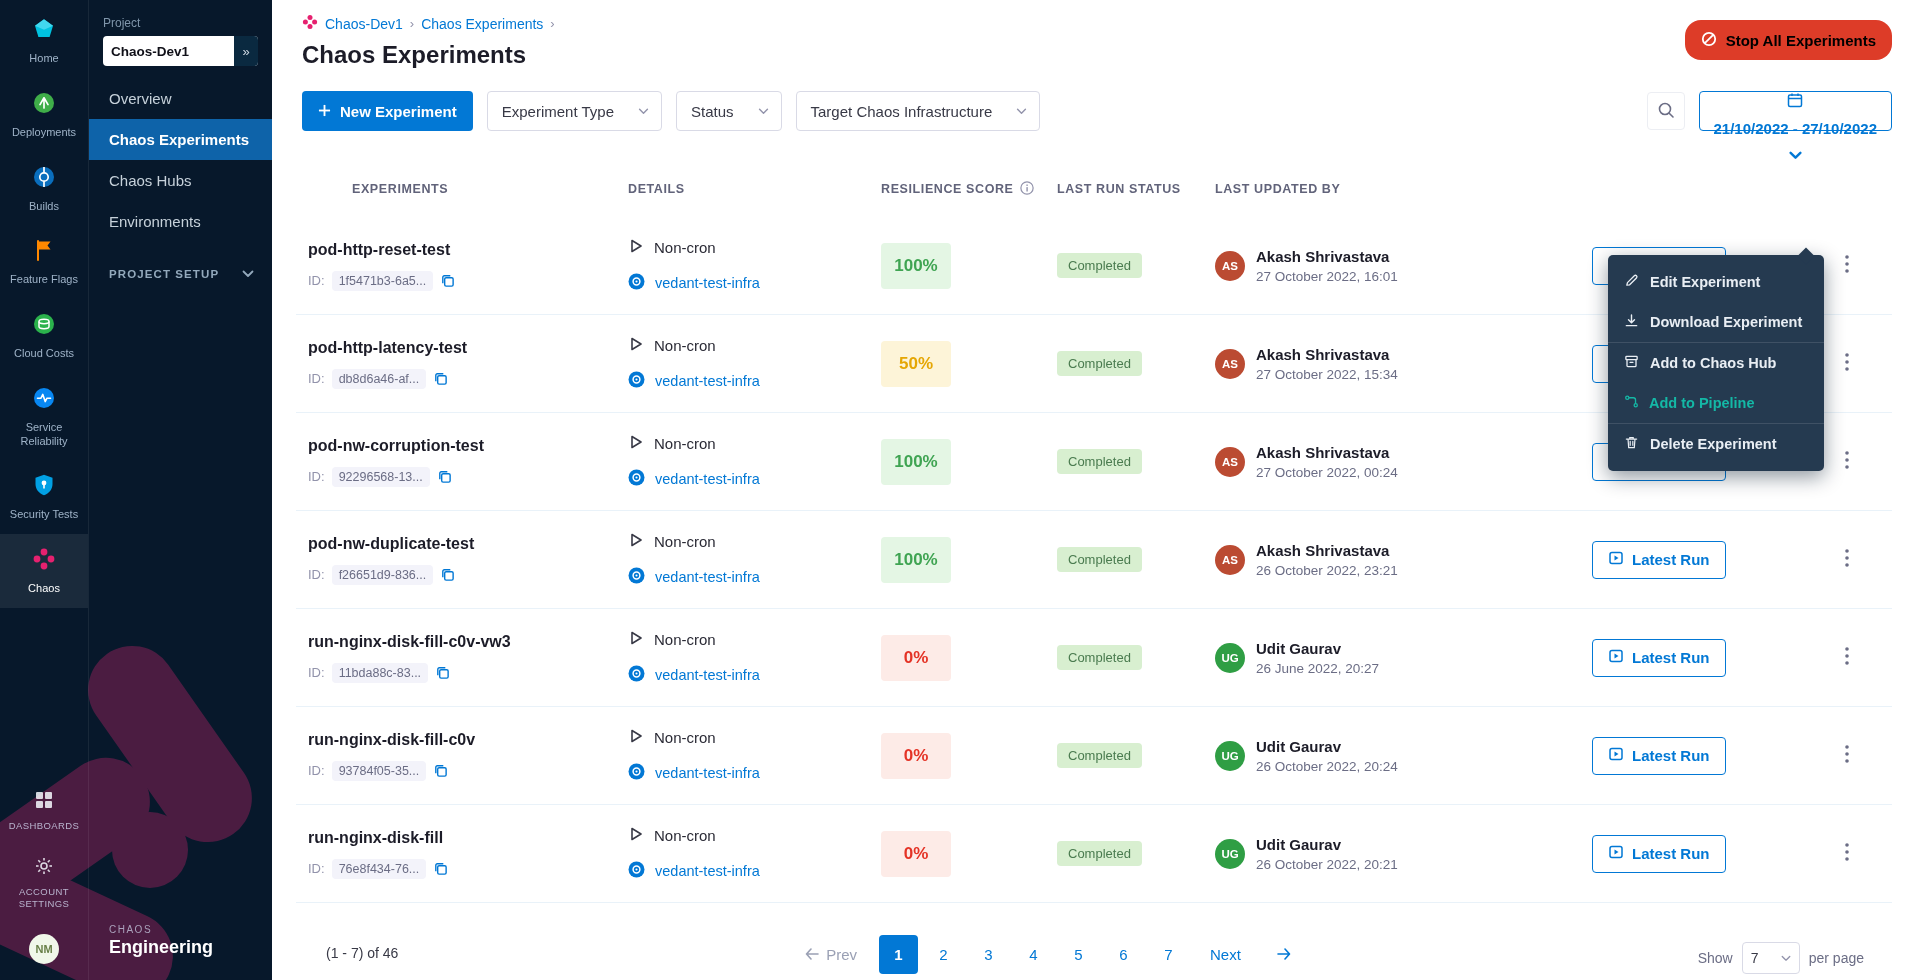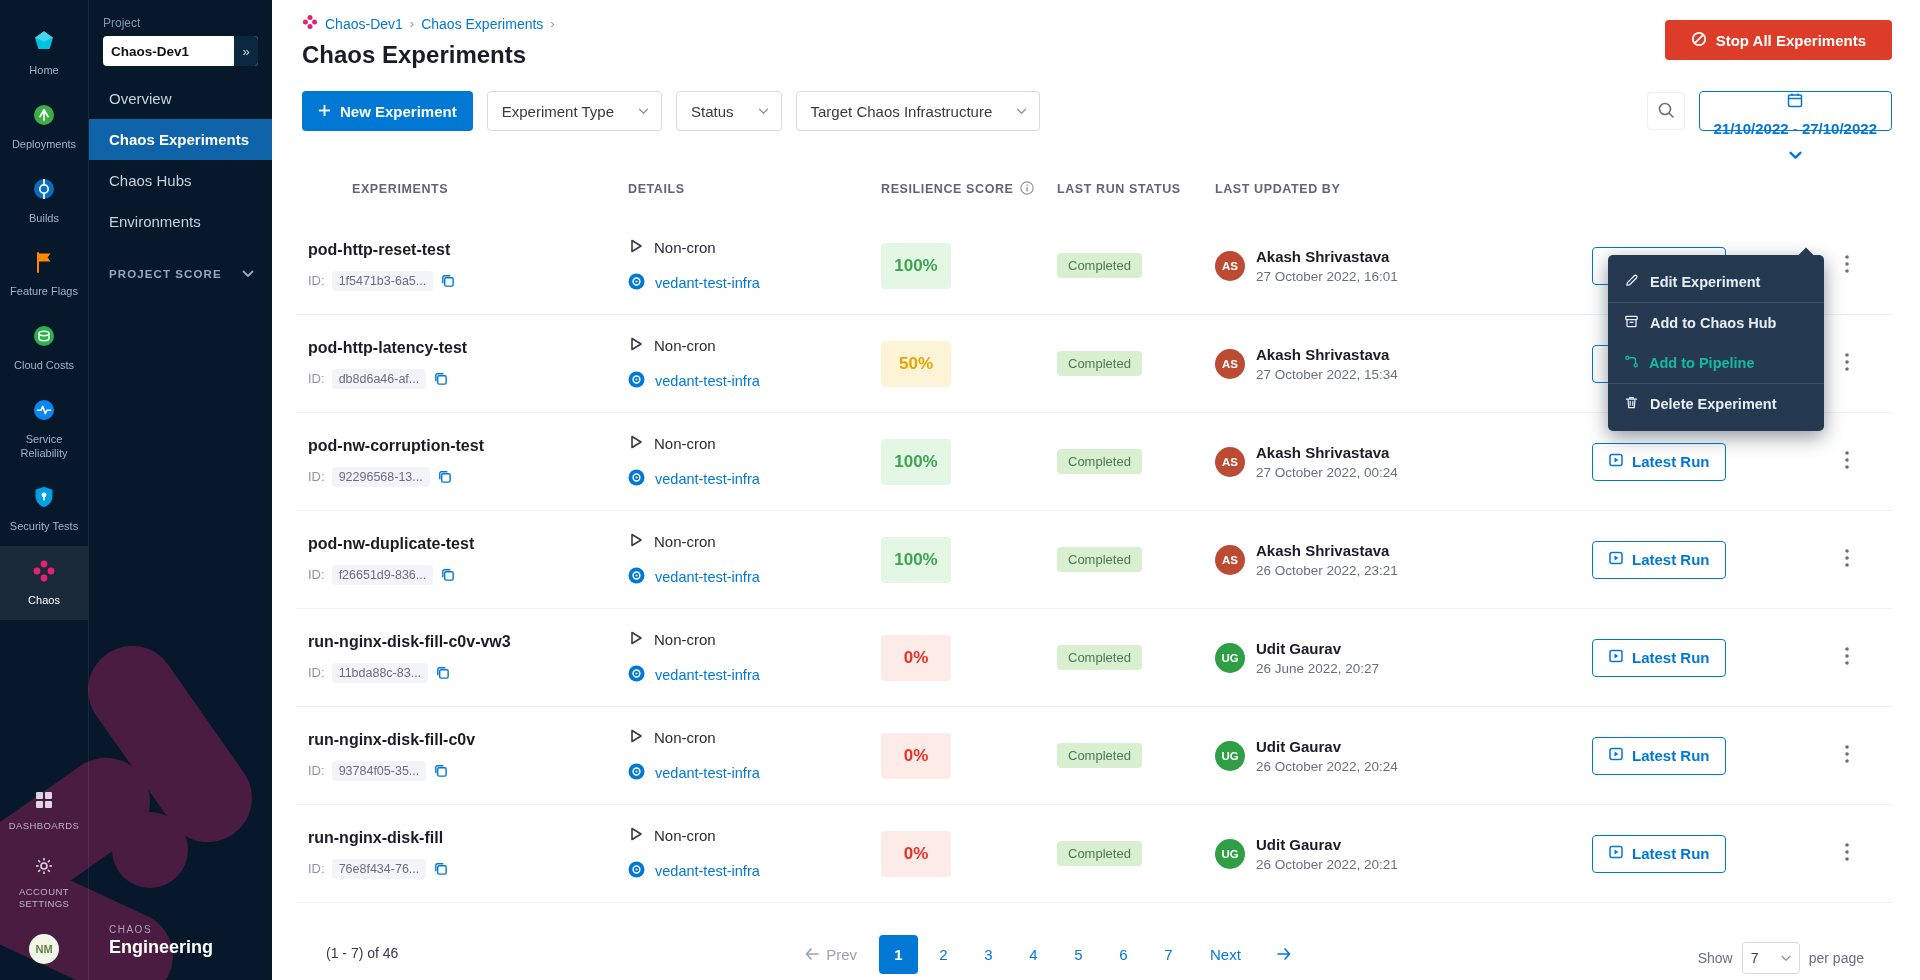--- a/index.html
+++ b/index.html
@@ -1,21 +1,21 @@
 <!DOCTYPE html>
 <html lang="en"><head>
 <meta charset="utf-8">
 <style>
   * { margin:0; padding:0; box-sizing:border-box; }
   html,body { width:1920px; height:980px; overflow:hidden; }
   body { font-family:"Liberation Sans","DejaVu Sans",sans-serif; background:#fff; color:#22222a; }
   .app { position:relative; display:flex; width:1920px; height:980px; }
 
   
-  .rail { width:88px; min-width:88px; background:#07182b; display:flex; flex-direction:column; padding-top:16px; z-index:2; }
+  .rail { width:88px; min-width:88px; background:#07182b; display:flex; flex-direction:column; padding-top:4px; z-index:2; }
   .rail-item { display:flex; flex-direction:column; align-items:center; gap:7px; padding:13px 4px 12px; cursor:pointer; text-align:center; }
   .rail-item .lbl { font-size:11px; color:#9fb3c8; line-height:1.25; }
   .rail-item.active { background:rgba(255,255,255,.08); }
   .rail-item.active .lbl { color:#fff; }
   .rail-item.small .lbl { font-size:9.5px; letter-spacing:.4px; }
   .mt-auto { margin-top:auto; }
   .rail-avatar { width:30px; height:30px; border-radius:50%; background:#eaf7e6; color:#2e7d32; font-size:11px; font-weight:700; display:flex; align-items:center; justify-content:center; margin:12px auto 16px; cursor:pointer; }
 
   
   .projnav { width:184px; min-width:184px; background:#07182b; border-left:1px solid rgba(255,255,255,.07); display:flex; flex-direction:column; padding-top:16px; z-index:2; }
@@ -34,21 +34,21 @@
   
   .watermark { position:absolute; left:0; bottom:0; width:272px; height:430px; z-index:3; pointer-events:none; overflow:hidden; mix-blend-mode:screen; opacity:.5; }
 
   
   .main { flex:1; display:flex; flex-direction:column; position:relative; background:#fff; z-index:1; }
   .page-head { padding:14px 28px 0 30px; position:relative; }
   .crumbs { display:flex; align-items:center; gap:7px; font-size:14px; }
   .crumbs a { color:#0278d5; text-decoration:none; cursor:pointer; }
   .crumb-sep { color:#9293ab; font-size:13px; }
   .page-title { margin-top:8px; font-size:24px; font-weight:700; color:#1c1c28; }
-  .stop-btn { position:absolute; top:20px; right:28px; height:40px; display:flex; align-items:center; gap:9px; padding:0 26px; border:none; border-radius:4px; color:#ffffff; font-size:15px; font-weight:700; background:#dd3c28; cursor:pointer; }
+  .stop-btn { position:absolute; top:20px; right:28px; height:40px; display:flex; align-items:center; gap:9px; padding:0 16px; border:none; border-radius:16px; color:#000000; font-size:15px; font-weight:700; background:#dd3c28; cursor:pointer; }
 
   .toolbar { margin-top:22px; padding:0 28px 0 30px; display:flex; align-items:center; gap:14px; height:40px; }
   .btn-primary { height:40px; background:#0278d5; border:none; border-radius:4px; color:#fff; font-weight:700; font-size:15px; padding:0 16px; display:flex; align-items:center; gap:9px; cursor:pointer; }
   .select { height:40px; border:1px solid #d9dae6; border-radius:4px; background:#fff; display:flex; align-items:center; gap:24px; padding:0 12px 0 14px; font-size:15px; color:#383946; cursor:pointer; }
   .select .chev, .pp-select .chev { color:#9293ab; display:flex; }
   .toolbar-spacer { flex:1; }
   .icon-btn { width:38px; height:38px; border:1px solid #eceef3; background:#fff; border-radius:4px; display:flex; align-items:center; justify-content:center; cursor:pointer; }
   .date-btn { height:40px; border:1px solid #0278d5; border-radius:4px; background:#fff; color:#0278d5; font-size:15px; font-weight:700; display:flex; align-items:center; gap:9px; padding:0 14px; cursor:pointer;flex-direction:column; }
 
   
@@ -203,21 +203,21 @@
       <span class="nm">Chaos-Dev1</span>
       <span class="dbl">»</span>
     </div>
     <nav class="proj-nav">
       <div class="proj-item">Overview</div>
       <div class="proj-item active">Chaos Experiments</div>
       <div class="proj-item">Chaos Hubs</div>
       <div class="proj-item">Environments</div>
     </nav>
     <div class="proj-setup">
-      <span>PROJECT SCORE</span>
+      <span>PROJECT SETUP</span>
       <span><svg width="12" height="8" viewBox="0 0 12 8">
             <path d="M1.5 1.5 L6 6 L10.5 1.5" fill="none" stroke="#93a9bc" stroke-width="1.8" stroke-linecap="round" stroke-linejoin="round"></path>
           </svg></span>
     </div>
     <div class="mod-badge">
       <div class="mod-kicker">CHAOS</div>
       <div class="mod-name">Engineering</div>
     </div>
   </aside>
 
@@ -793,20 +793,26 @@
   </main>
 
   <div class="ctx-menu">
     <div class="ctx-arrow"></div>
     <div class="ctx-item">
       <span><svg width="15" height="15" viewBox="0 0 16 16">
             <path d="M3 13 L3.7 10.3 L11 3 A1.6 1.6 0 0 1 13.3 5.3 L6 12.6 L3 13 Z" fill="none" stroke="currentColor" stroke-width="1.4" stroke-linejoin="round"></path>
           </svg></span>
       <span>Edit Experiment</span>
     </div>
+    <div class="ctx-item">
+      <span><svg width="15" height="15" viewBox="0 0 16 16">
+            <path d="M8 2 V10 M4.8 7.2 L8 10.4 L11.2 7.2 M2.5 13.5 H13.5" fill="none" stroke="currentColor" stroke-width="1.5" stroke-linecap="round" stroke-linejoin="round"></path>
+          </svg></span>
+      <span>Download Experiment</span>
+    </div>
     <div class="ctx-div"></div>
     <div class="ctx-item">
       <span><svg width="15" height="15" viewBox="0 0 16 16">
             <rect x="2" y="2.5" width="12" height="3.5" rx="0.8" fill="none" stroke="currentColor" stroke-width="1.4"></rect>
             <path d="M3.2 6 V12.5 A1 1 0 0 0 4.2 13.5 H11.8 A1 1 0 0 0 12.8 12.5 V6 M6.5 9 H9.5" fill="none" stroke="currentColor" stroke-width="1.4" stroke-linecap="round"></path>
           </svg></span>
       <span>Add to Chaos Hub</span>
     </div>
     <div class="ctx-item disabled">
       <span><svg width="15" height="15" viewBox="0 0 16 16">

